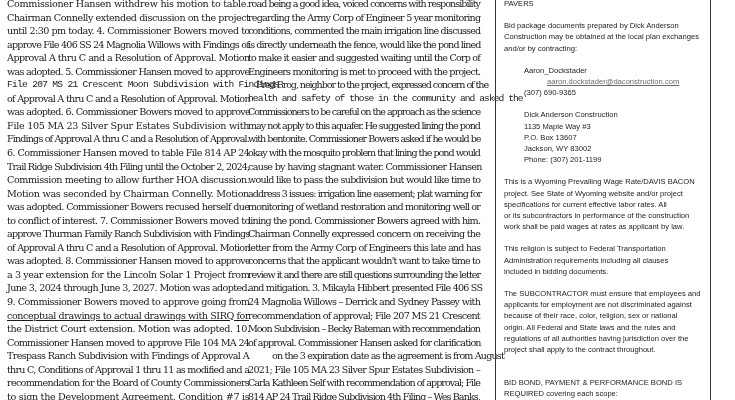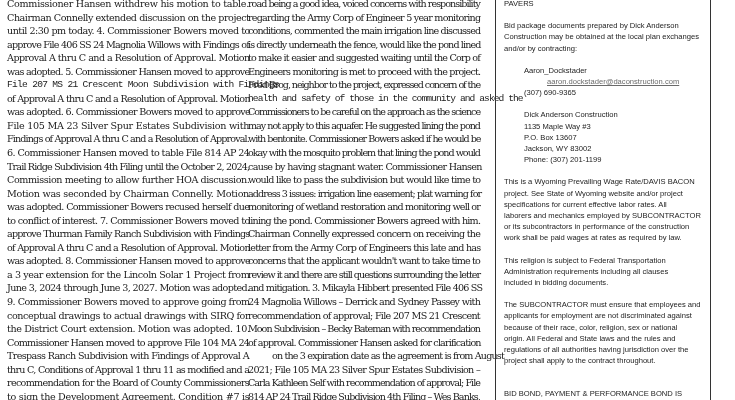--- a/index.html
+++ b/index.html
@@ -47,36 +47,36 @@
     <p style="display: block; letter-spacing: -0.42451px;">Commission meeting to allow further HOA discussion.</p>
     <p style="display: block; letter-spacing: -0.292857px;">Motion was seconded by Chairman Connelly.  Motion</p>
     <p style="display: block; letter-spacing: -0.640566px;">was adopted.  Commissioner Bowers recused herself due</p>
     <p style="display: block; letter-spacing: -0.615517px;">to conflict of interest.  7.  Commissioner Bowers moved to</p>
     <p style="display: block; letter-spacing: -0.798148px;">approve Thurman Family Ranch Subdivision with Findings</p>
     <p style="display: block; letter-spacing: -0.736207px;">of Approval A thru C and a Resolution of Approval.  Motion</p>
     <p style="display: block; letter-spacing: -0.705556px;">was adopted.  8.  Commissioner Hansen moved to approve</p>
     <p style="display: block; letter-spacing: -0.422727px;">a 3 year extension for the Lincoln Solar 1 Project from</p>
     <p style="display: block; letter-spacing: -0.622727px;">June 3, 2024 through June 3, 2027.  Motion was adopted.</p>
     <p style="display: block; letter-spacing: -0.502941px;">9.  Commissioner Bowers moved to approve going from</p>
-    <p style="display: block; letter-spacing: -0.438462px;">conceptual drawings to actual drawings with SIRQ for</p>
+    <p style="display: block; letter-spacing: -0.438462px; text-decoration: underline;">conceptual drawings to actual drawings with SIRQ for</p>
     <p style="display: block; letter-spacing: -0.368182px;">the District Court extension.  Motion was adopted.  10.</p>
     <p style="display: block; letter-spacing: -0.69902px;">Commissioner Hansen moved to approve File 104 MA 24</p>
     <p style="display: block; letter-spacing: -0.631481px;">Trespass Ranch Subdivision with Findings of Approval A</p>
     <p style="display: block; letter-spacing: -0.753448px;">thru C, Conditions of Approval 1 thru 11 as modified and a</p>
     <p style="display: block; letter-spacing: -0.688462px;">recommendation for the Board of County Commissioners</p>
     <p style="display: block; letter-spacing: -0.306863px;">to sign the Development Agreement.  Condition #7 is</p>
   </div>
 <div id="col-mid" class="col">
     <p style="display: block; letter-spacing: -0.980508px;">road being a good idea, voiced concerns with responsibility</p>
     <p style="display: block; letter-spacing: -0.772642px;">regarding the Army Corp of Engineer 5 year monitoring</p>
     <p style="display: block; letter-spacing: -0.846429px;">conditions, commented the main irrigation line discussed</p>
     <p style="display: block; letter-spacing: -0.895763px;">is directly underneath the fence, would like the pond lined</p>
     <p style="display: block; letter-spacing: -0.816667px;">to make it easier and suggested waiting until the Corp of</p>
     <p style="display: block; letter-spacing: -0.810714px;">Engineers monitoring is met to proceed with the project.</p>
-    <p style="display: block; letter-spacing: -1.08333px;">Fred Brog, neighbor to the project, expressed concern of the</p>
+    <p style="display: block; letter-spacing: -1.08333px; margin-left: 8px;">Fred Brog, neighbor to the project, expressed concern of the</p>
     <p style="display: block; letter-spacing: -0.939474px; font-family: Liberation Mono, monospace;">health and safety of those in the community and asked the</p>
     <p style="display: block; letter-spacing: -1.06379px;">Commissioners to be careful on the approach as the science</p>
     <p style="display: block; letter-spacing: -1.01441px;">may not apply to this aquafer. He suggested lining the pond</p>
     <p style="display: block; letter-spacing: -1.00714px;">with bentonite. Commissioner Bowers asked if he would be</p>
     <p style="display: block; letter-spacing: -1.00965px;">okay with the mosquito problem that lining the pond would</p>
     <p style="display: block; letter-spacing: -0.705556px;">cause by having stagnant water.    Commissioner Hansen</p>
     <p style="display: block; letter-spacing: -0.728947px;">would like to pass the subdivision but would like time to</p>
     <p style="display: block; letter-spacing: -0.920492px;">address 3 issues:  irrigation line easement; plat warning for</p>
     <p style="display: block; letter-spacing: -0.846429px;">monitoring of wetland restoration and monitoring well or</p>
     <p style="display: block; letter-spacing: -0.798148px;">lining the pond.  Commissioner Bowers agreed with him.</p>
@@ -113,23 +113,22 @@
     <p class="blk">1135 Maple Way #3</p>
     <p class="blk">P.O. Box 13607</p>
     <p class="blk">Jackson, WY 83002</p>
     <p class="blk">Phone:  (307) 201-1199</p>
   </div>
   <div class="gap"></div>
   <div>
     <p class="blk">This is a Wyoming Prevailing Wage Rate/DAVIS BACON</p>
     <p class="blk">project. See State of Wyoming website and/or project</p>
     <p class="blk">specifications for current effective labor rates.  All</p>
-    <p class="blk">laborers and mechanics employed by SUBCONTRACTOR</p>
     <p class="blk">or its subcontractors in performance of the construction</p>
-    <p class="blk">work shall be paid wages at rates as required by law.</p>
+    <p class="blk">work shall be paid wages at rates as applicant by law.</p>
   </div>
   <div class="gap"></div>
   <div>
     <p class="blk">This religion is subject to Federal Transportation</p>
     <p class="blk">Administration requirements including all clauses</p>
     <p class="blk">included in bidding documents.</p>
   </div>
   <div class="gap"></div>
   <div>
     <p class="blk">The SUBCONTRACTOR must ensure that employees and</p>

